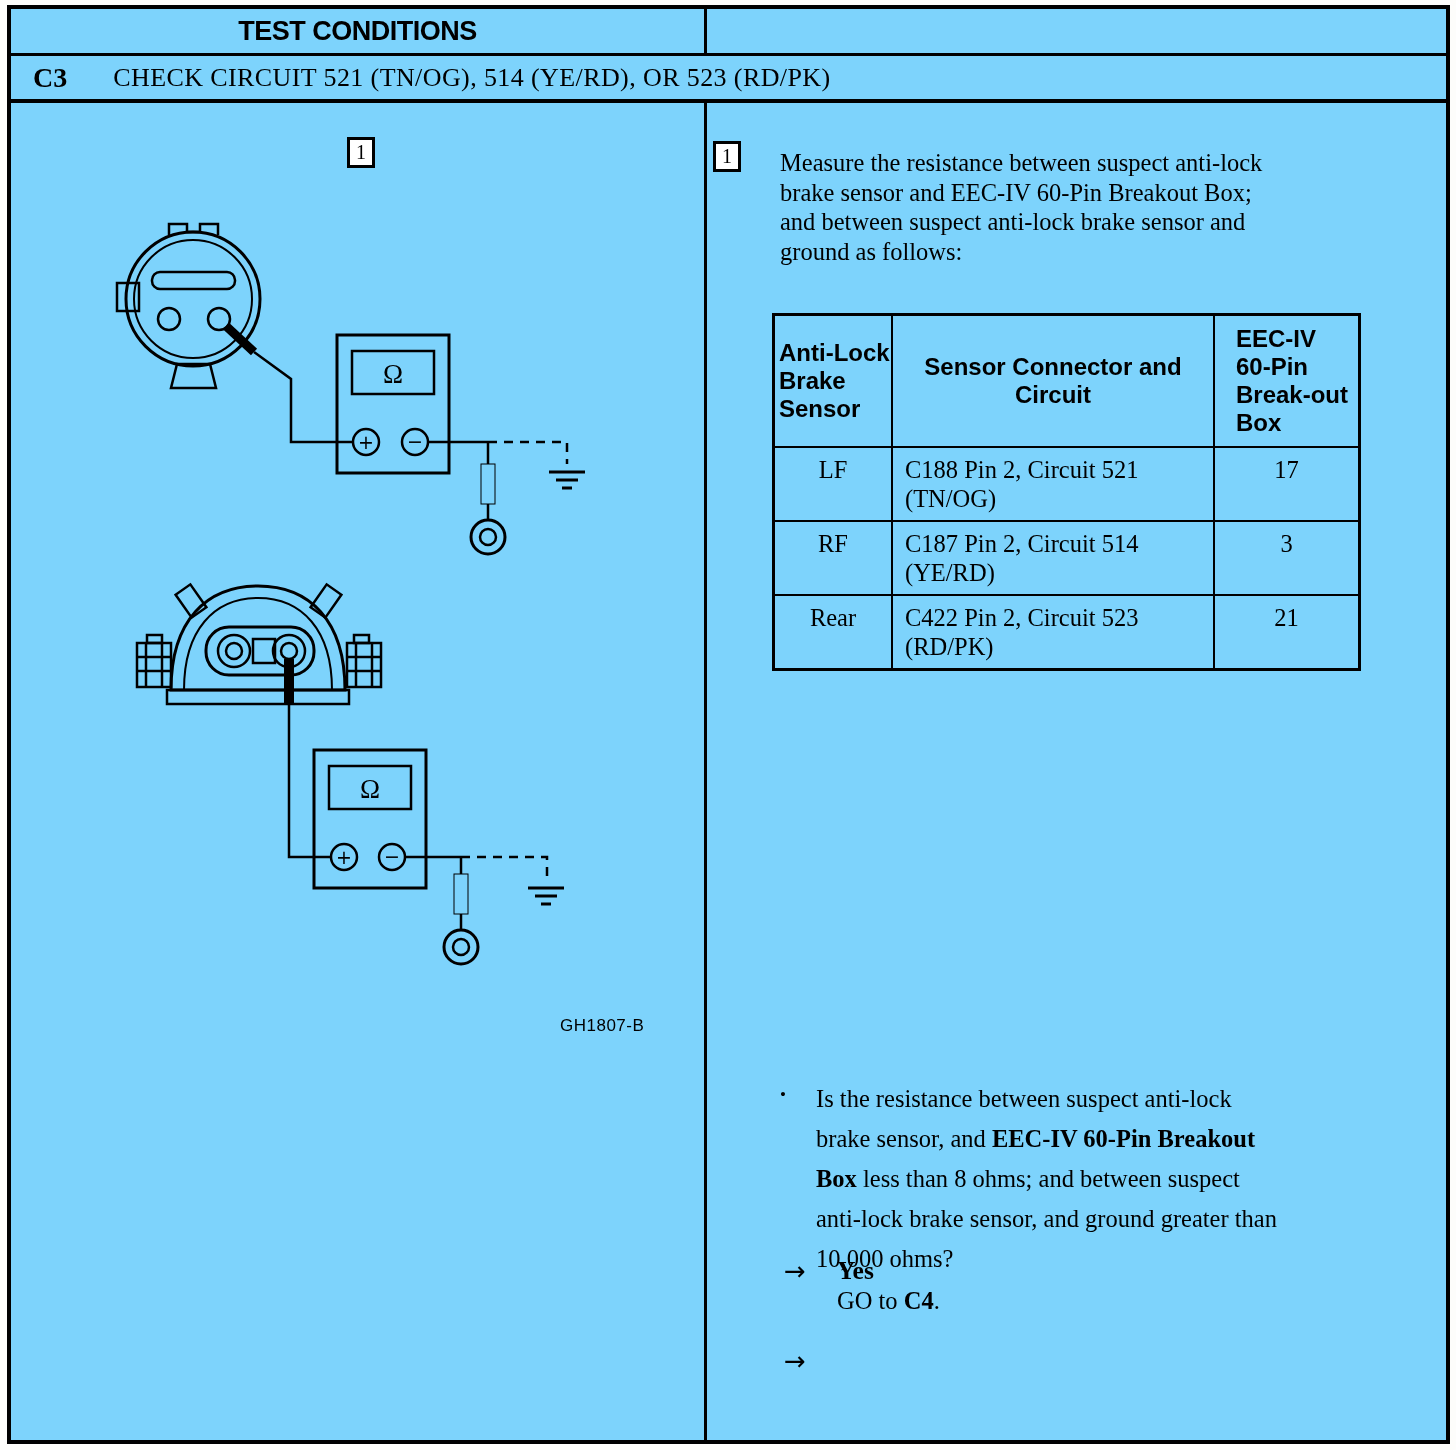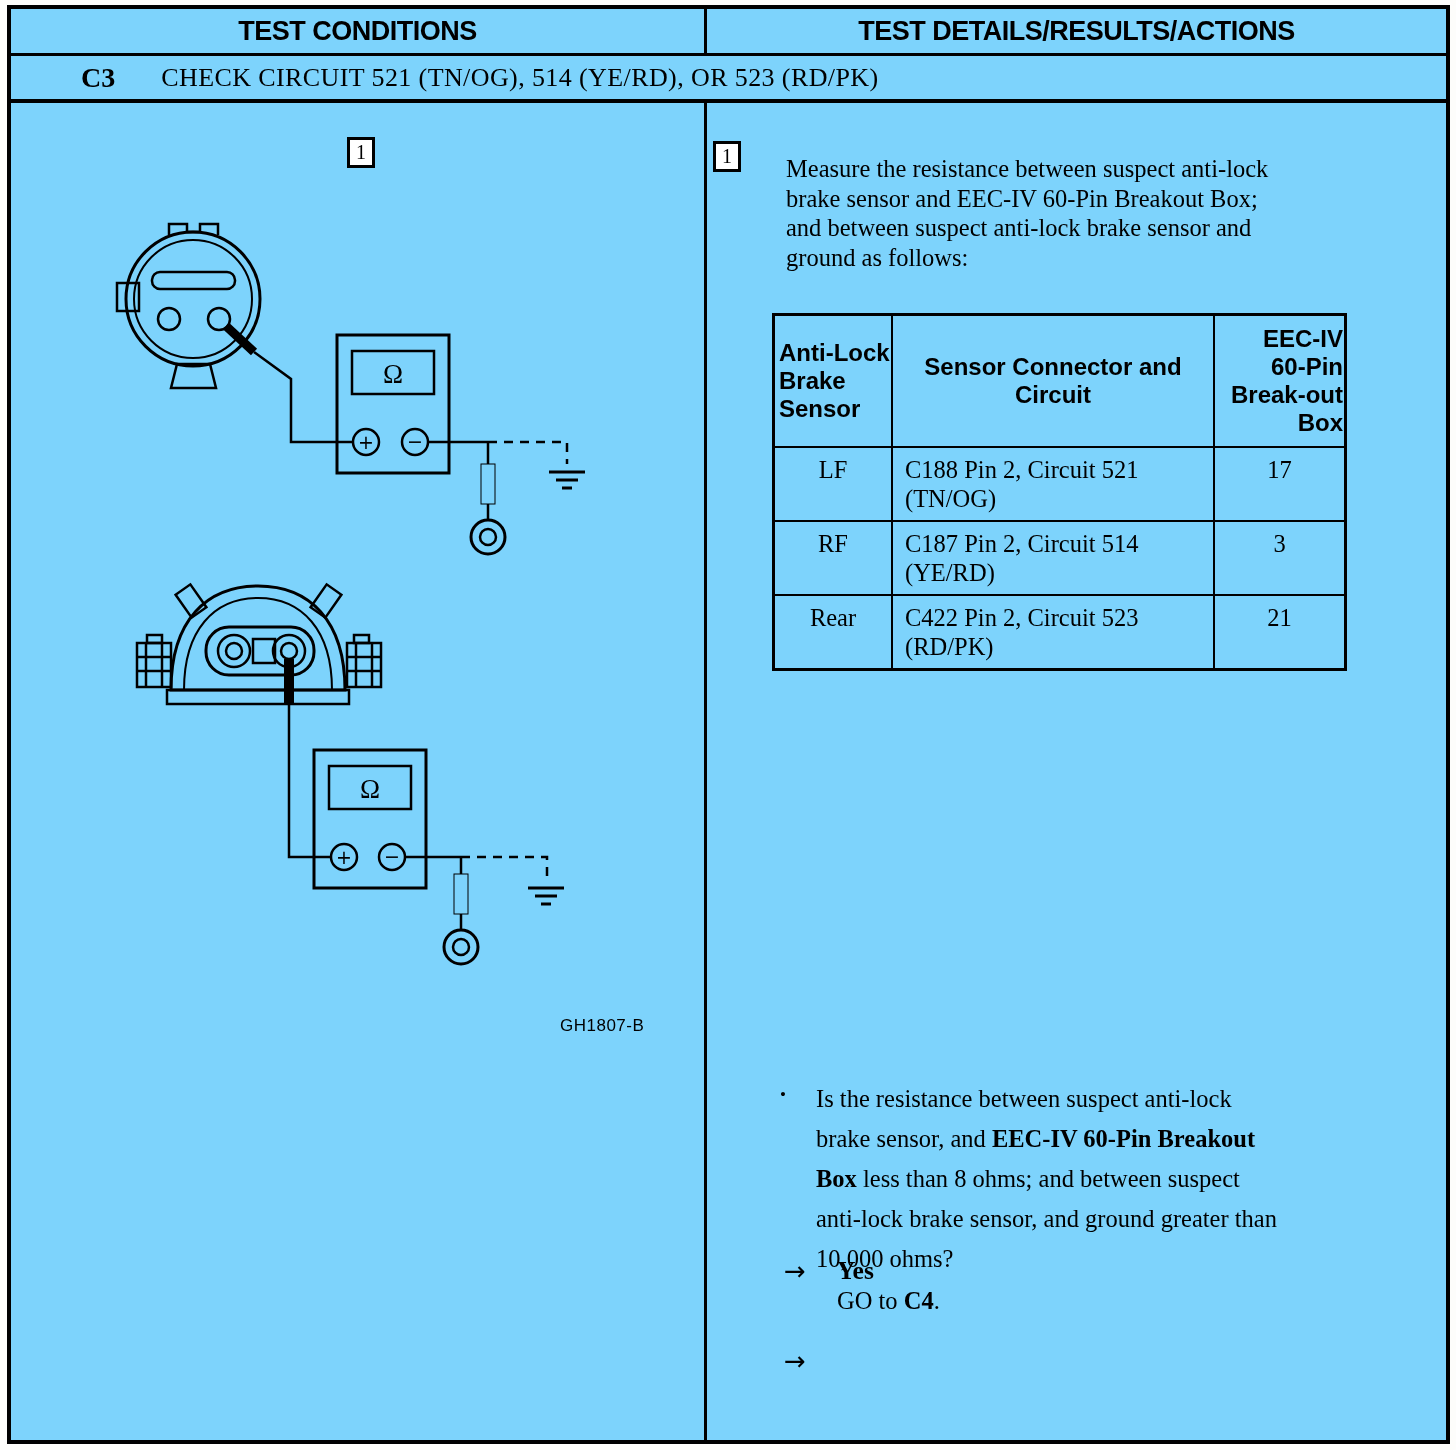--- a/index.html
+++ b/index.html
@@ -9,21 +9,21 @@
          border:4px solid #000;box-sizing:border-box;background:#7dd3fc;overflow:hidden;}
 
   
   .head-row{display:flex;height:44px;border-bottom:3px solid #000;}
   .head-cell{font-family:"Liberation Sans",sans-serif;font-weight:700;font-size:27px;
              letter-spacing:-0.5px;text-align:center;line-height:44px;}
   .head-left{width:696px;border-right:3px solid #000;box-sizing:border-box;}
   .head-right{flex:1;}
 
   
-  .step-row{height:43px;border-bottom:4px solid #000;display:flex;align-items:center;padding-left:48px;}
+  .step-row{height:43px;border-bottom:4px solid #000;display:flex;align-items:center;}
   .step-id{font-weight:700;font-size:28px;margin-left:22px;}
   .step-title{font-size:26px;margin-left:46px;letter-spacing:0.4px;}
 
   
   .content{display:flex;height:calc(100% - 94px);}
   .left-col{width:696px;border-right:3px solid #000;box-sizing:border-box;position:relative;}
   .right-col{flex:1;position:relative;}
 
   .fig{position:absolute;left:0;top:0;}
   .fig line,.fig polyline,.fig path,.fig rect,.fig circle,.fig polygon{stroke:#000;fill:none;}
@@ -31,30 +31,30 @@
   .svg-sign{font-family:"DejaVu Sans",sans-serif;font-size:19px;fill:#000;stroke:none;text-anchor:middle;}
 
   .step-box{position:absolute;width:22px;height:25px;border:3px solid #000;text-align:center;
             font-size:20px;line-height:25px;background:#fff;}
   .fig-step{left:336px;top:34px;}
   .det-step{left:6px;top:38px;}
   .fig-caption{position:absolute;left:549px;top:913px;font-family:"Liberation Sans",sans-serif;
                font-size:17px;letter-spacing:0.5px;}
 
   .instr{position:absolute;left:62px;top:34px;width:608px;font-size:24.5px;line-height:29.5px;
-         white-space:pre-line;margin:17px;}
+         white-space:pre-line;margin:11px;}
 
   .pin-table{position:absolute;left:65px;top:210px;width:570px;table-layout:fixed;
              border-collapse:collapse;border:3px solid #000;}
   .pin-table th,.pin-table td{border:2px solid #000;white-space:pre-line;}
   .pin-table th{font-family:"Liberation Sans",sans-serif;font-weight:700;font-size:24px;
                 line-height:28px;height:128px;vertical-align:middle;}
   .th-sensor{width:111px;text-align:left;padding-left:4px;}
   .th-circuit{width:318px;text-align:center;}
-  .th-breakout{width:121px;text-align:right;padding-left:7px;margin-left:38px;}
+  .th-breakout{width:121px;text-align:left;padding-left:21px;margin-left:38px;}
   .pin-table td{font-size:24.5px;line-height:29px;vertical-align:top;padding-top:7px;height:64px;}
   .td-sensor{text-align:center;}
   .td-circuit{text-align:left;padding-left:12px;}
   .td-breakout{text-align:center;border-radius:17px;}
 
   .question{position:absolute;left:73px;top:976px;width:610px;display:flex;}
   .q-bullet{font-size:17px;line-height:31px;width:36px;flex:none;}
   .q-text{font-size:24.5px;line-height:40px;white-space:pre-line;margin:0;}
 
   .result{position:absolute;display:flex;}
@@ -64,21 +64,20 @@
   .res-label{font-weight:700;font-size:25.5px;line-height:31px;}
   .res-action{font-size:24.5px;line-height:29.5px;white-space:pre-line;}
 </style>
 </head>
 <body>
 
 <div class="sheet">
 
   <div class="head-row">
     <div class="head-cell head-left">TEST CONDITIONS</div>
-    <div class="head-cell head-right">TEST DETAILS/RESULTS/ACTIONS</div>
   </div>
 
   <div class="step-row">
     <span class="step-id">C3</span>
     <span class="step-title">CHECK CIRCUIT 521 (TN/OG), 514 (YE/RD), OR 523 (RD/PK)</span>
   </div>
 
   <div class="content">
 
     <div class="left-col">

